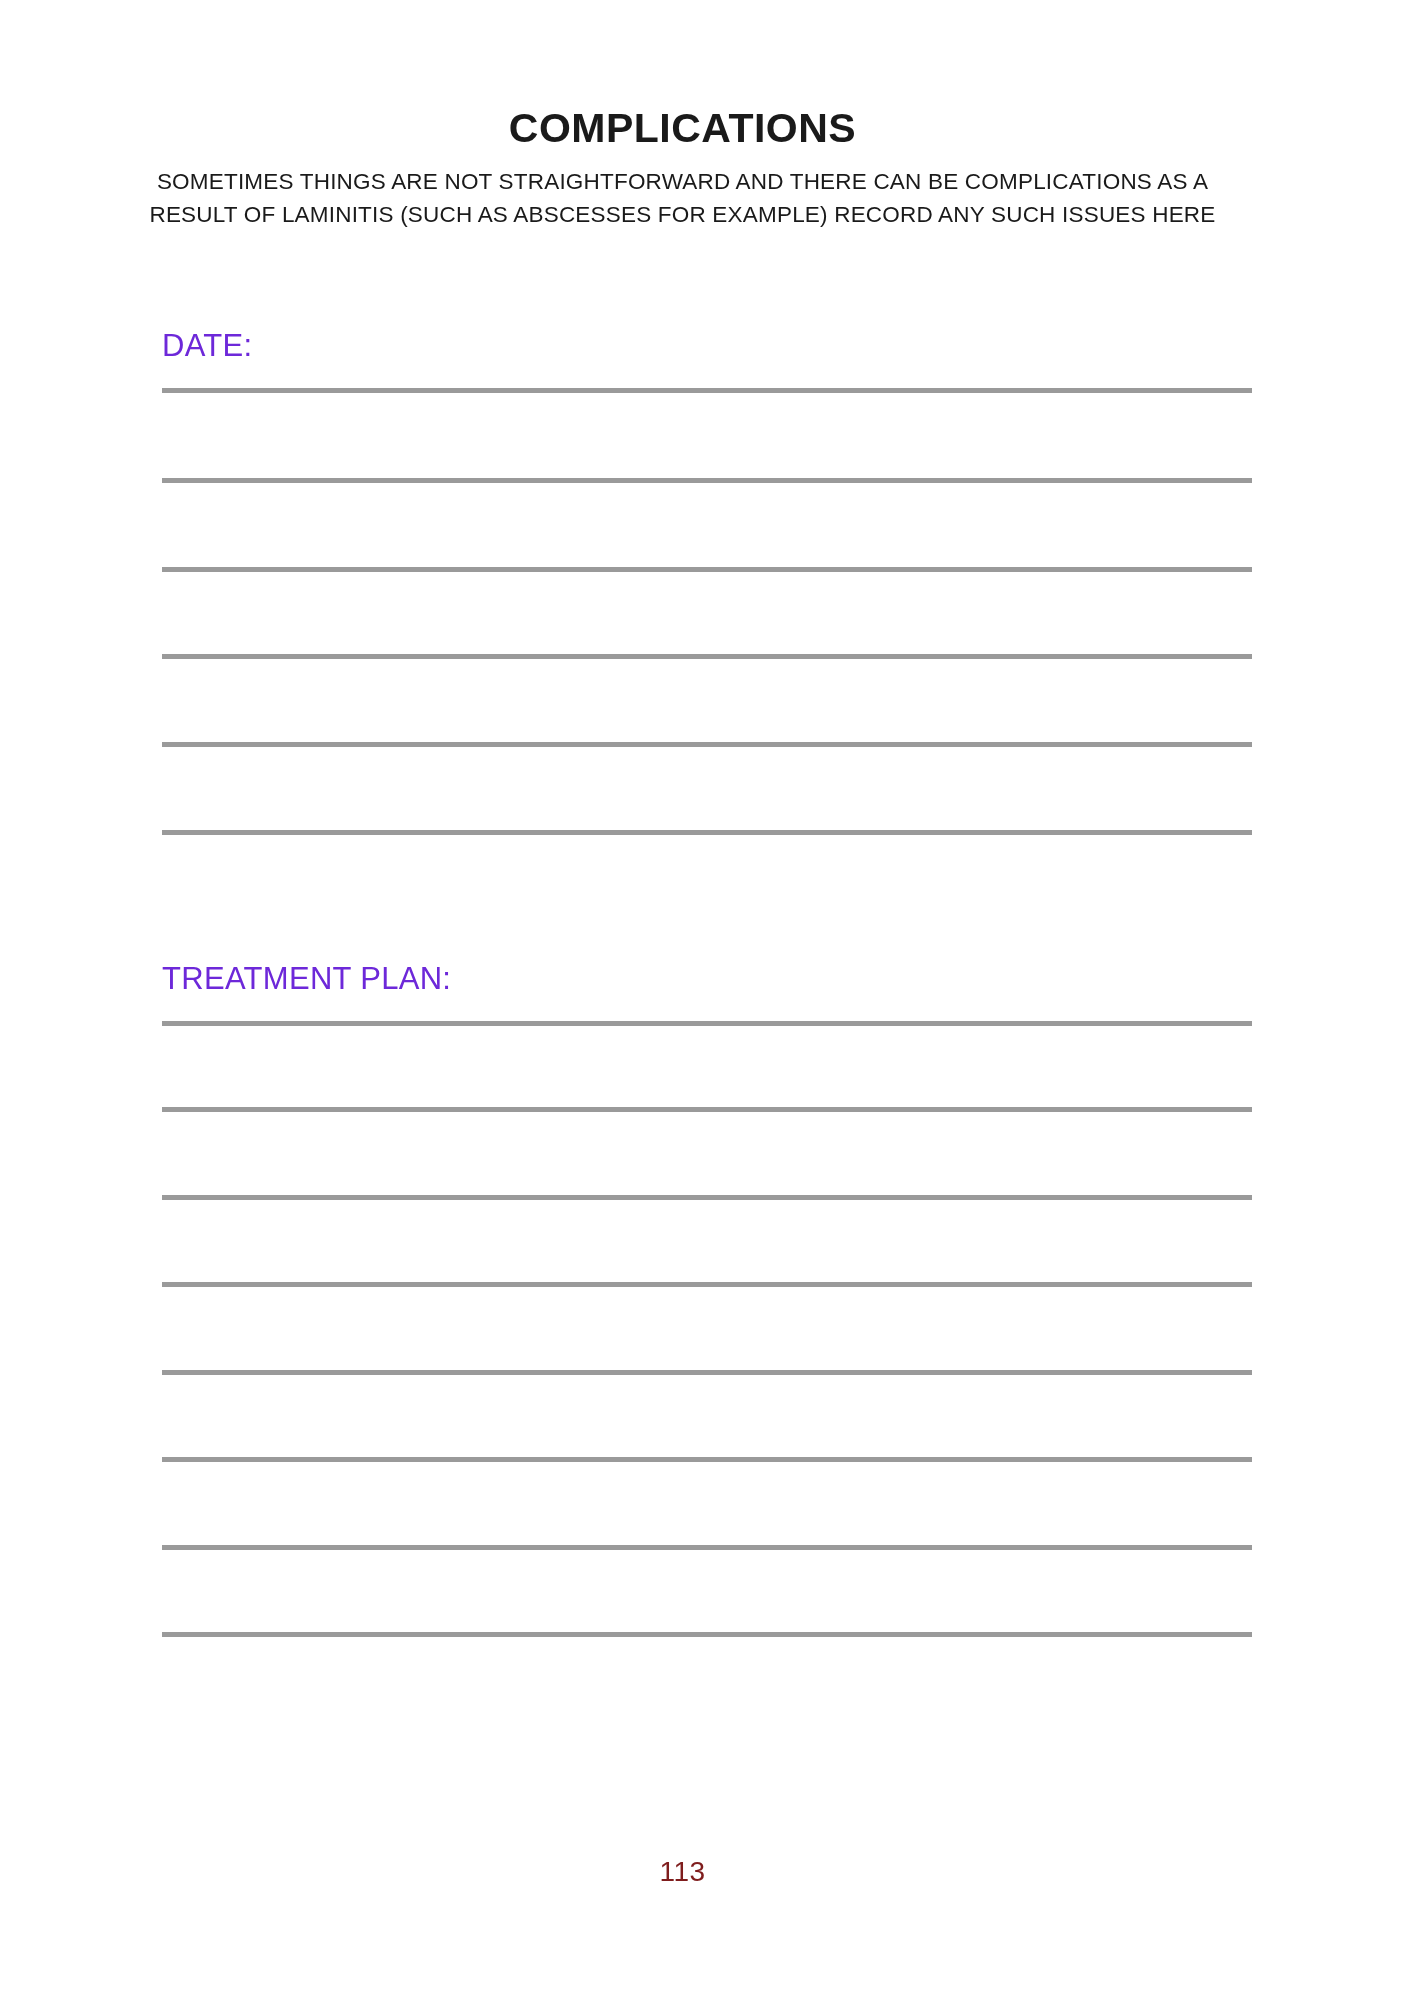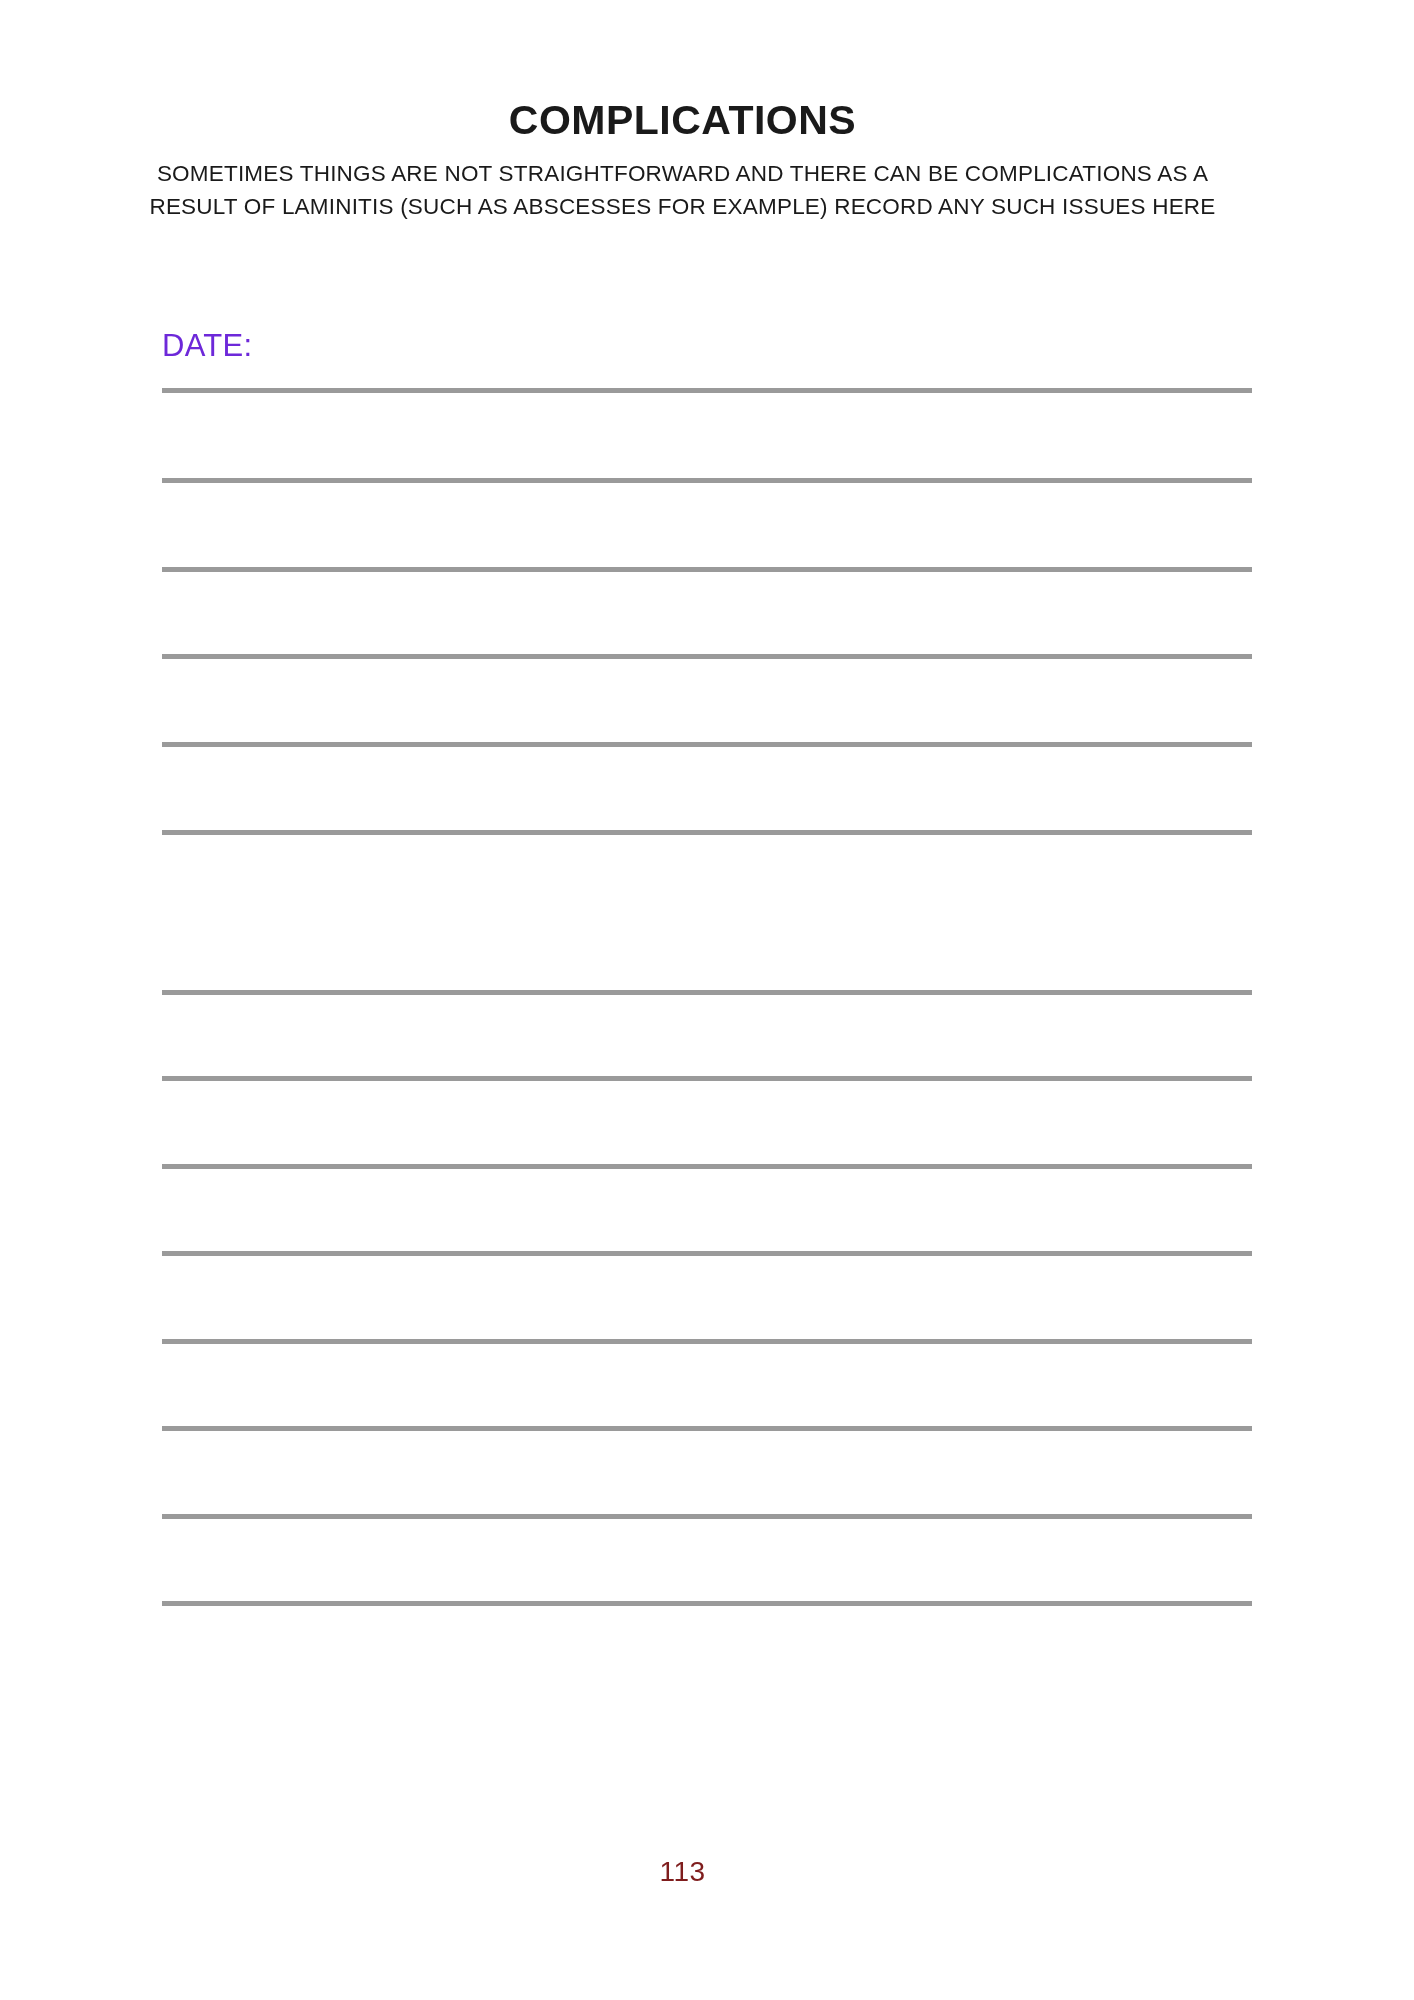--- a/index.html
+++ b/index.html
@@ -12,21 +12,21 @@
     height: 2000px;
     font-family: "Liberation Sans", sans-serif;
     color: #1a1a1a;
     position: relative;
     overflow: hidden;
   }
   .page {
     width: 1365px;
     height: 2000px;
     box-sizing: border-box;
-    padding: 0;
+    padding: 8px;
     position: relative;
   }
   .title {
     text-align: center;
     font-size: 41px;
     font-weight: bold;
     letter-spacing: 0.5px;
     margin: 0;
     padding-top: 98px;
     line-height: 1.1;
@@ -88,20 +88,21 @@
 
     <div style="position:absolute; top:452px; left:0; width:1090px;">
       <div class="rule" style="margin-top: 26px; border-top-color: rgb(154, 154, 154);"></div>
       <div class="rule" style="margin-top: 84px; border-top-color: rgb(154, 154, 154);"></div>
       <div class="rule" style="margin-top: 82px; border-top-color: rgb(154, 154, 154);"></div>
       <div class="rule" style="margin-top: 83px; border-top-color: rgb(154, 154, 154);"></div>
       <div class="rule" style="margin-top: 83px; border-top-color: rgb(154, 154, 154);"></div>
     </div>
 
     <div style="position:absolute; top:963px; left:0; width:1090px;">
+      <div class="field-label">TREATMENT PLAN:</div>
       <div class="rule" style="margin-top: 27px; border-top-color: rgb(154, 154, 154);"></div>
       <div class="rule" style="margin-top: 81px; border-top-color: rgb(154, 154, 154);"></div>
       <div class="rule" style="margin-top: 83px; border-top-color: rgb(154, 154, 154);"></div>
       <div class="rule" style="margin-top: 82px; border-top-color: rgb(154, 154, 154);"></div>
       <div class="rule" style="margin-top: 83px; border-top-color: rgb(154, 154, 154);"></div>
       <div class="rule" style="margin-top: 82px; border-top-color: rgb(154, 154, 154);"></div>
       <div class="rule" style="margin-top: 83px; border-top-color: rgb(154, 154, 154);"></div>
       <div class="rule" style="margin-top: 82px; border-top-color: rgb(154, 154, 154);"></div>
     </div>
 

